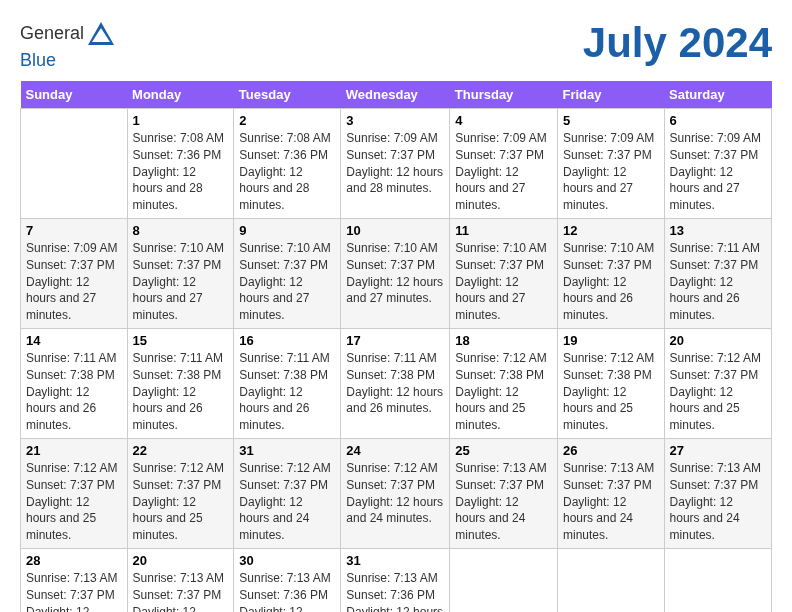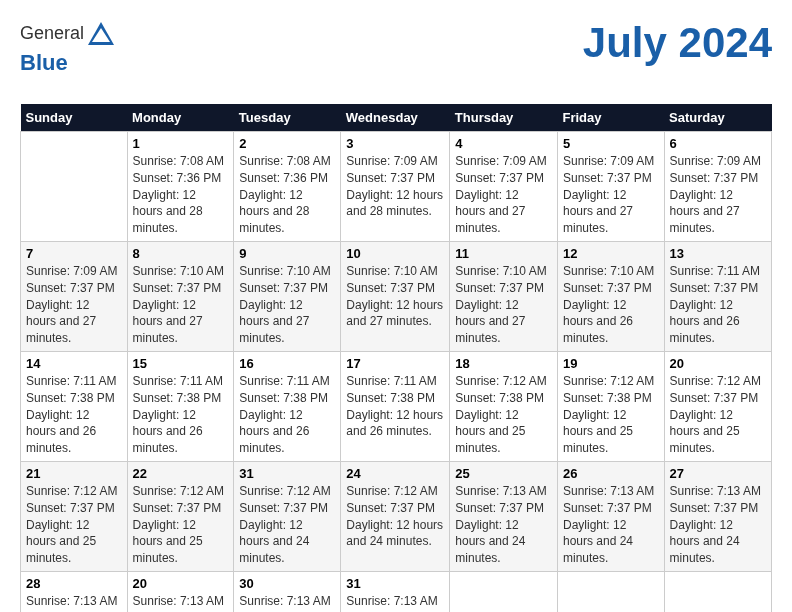--- a/index.html
+++ b/index.html
@@ -7,21 +7,21 @@
       font-family: Arial, sans-serif;
       background: #fff;
       width: 792px;
       min-height: 612px;
       padding: 20px;
     }
     .header-section {
       display: flex;
       justify-content: space-between;
       align-items: flex-start;
-      margin-bottom: 28px;
+      margin-bottom: 10px;
     }
     .logo {
       display: flex;
       align-items: center;
     }
     .logo-icon {
       width: 30px;
       height: 30px;
       margin-left: 2px;
     }
@@ -37,21 +37,21 @@
     .location-title {
       font-size: 16px;
       color: #333;
     }
     table {
       width: 100%;
       border-collapse: collapse;
       font-size: 11px;
     }
     th {
-      background-color: #0f172a;
+      background-color: #8b5cf6;
       color: white;
       padding: 6px 5px;
       text-align: left;
       font-size: 13px;
       font-weight: bold;
     }
     td {
       border: 1px solid #ccc;
       padding: 4px 5px;
       vertical-align: top;
@@ -82,21 +82,21 @@
 </head>
 <body>
 
 <div class="header-section">
   <div class="logo">
     <div>
       <span style="font-size:18px;color:#333;">General</span><svg class="logo-icon" viewBox="0 0 30 30" style="display:inline-block;vertical-align:middle;margin:0 2px;">
           <polygon points="15,2 28,25 2,25" fill="#1a5fa8"></polygon>
           <polygon points="15,8 24,22 6,22" fill="white"></polygon>
         </svg><br>
-      <span style="font-size:22px;color:#1a5fa8;font-weight:bold;margin-left:0;">Blue</span>
+      <span style="font-size:18px;color:#1a5fa8;font-weight:normal;margin-left:0;">Blue</span>
     </div>
   </div>
   <div class="title-section">
     <div class="month-title">July 2024</div>
   </div>
 </div>
 
 <table>
   <thead>
     <tr>

